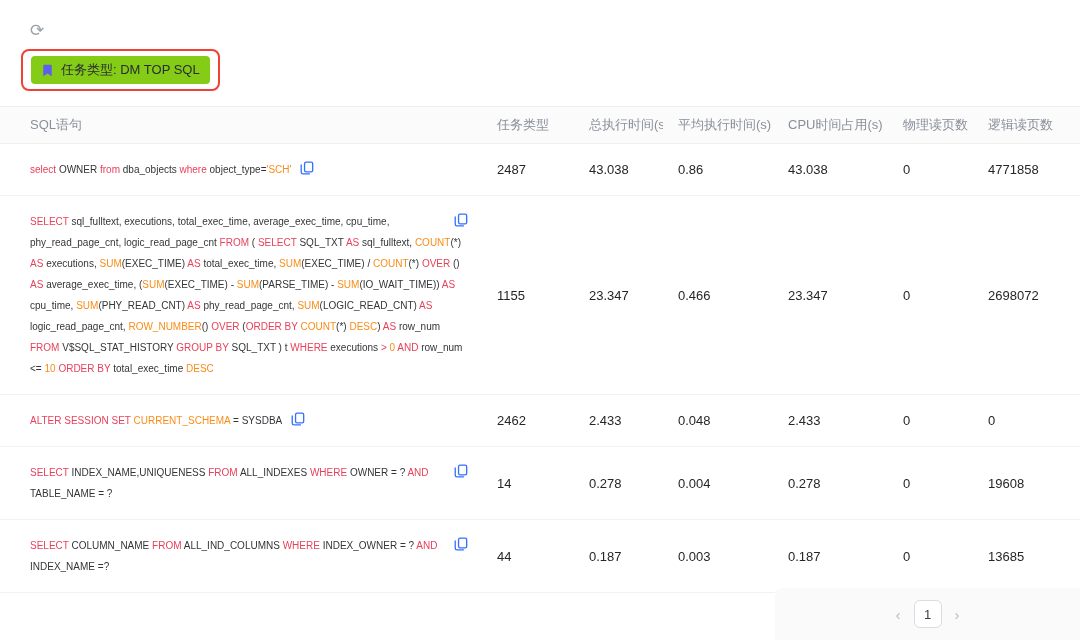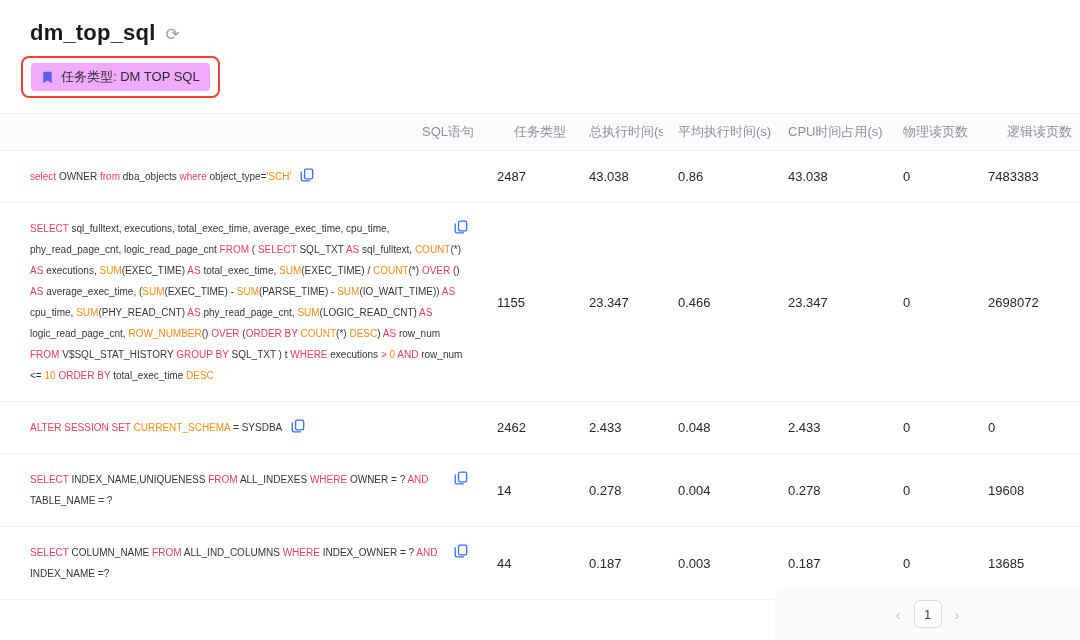--- a/index.html
+++ b/index.html
@@ -10,29 +10,29 @@
   html,body{margin:0;padding:0}
   body{
     width:1080px;height:640px;overflow:hidden;position:relative;
     background:#ffffff;font-family:"Liberation Sans","DejaVu Sans",sans-serif;
   }
   .page-header{padding:20px 30px 0 30px}
   .title-row{display:flex;align-items:center;gap:10px}
   .page-title{font-size:22px;font-weight:700;color:#17181a;margin:0;letter-spacing:.2px}
   .refresh-icon{color:#9aa0aa;font-size:17px;line-height:1;cursor:pointer;margin-top:2px}
   .tag-highlight{display:inline-block;margin:10px 0 0 -9px;border:2.5px solid var(--highlight);border-radius:8px;padding:5px 8px}
-  .task-tag{display:inline-flex;align-items:center;gap:7px;background:#f0abfc;border-radius:4px;padding:5px 10px;font-size:13px;color:#2b2c30;white-space:nowrap}
+  .task-tag{display:inline-flex;align-items:center;gap:7px;background:#84cc16;border-radius:4px;padding:5px 10px;font-size:13px;color:#2b2c30;white-space:nowrap}
   .bookmark-icon svg{display:block}
 
   table{border-collapse:collapse;table-layout:fixed;width:1080px;margin-top:15px}
   col.c1{width:482px}col.c2{width:92px}col.c3{width:89px}col.c4{width:110px}
   col.c5{width:115px}col.c6{width:85px}col.c7{width:107px}
   thead th{
     background:#fbfbfc;border-top:1px solid #f0f0f0;border-bottom:1px solid #f0f0f0;
-    font-weight:400;color:#8a8f99;font-size:13px;text-align:right;
+    font-weight:400;color:#8a8f99;font-size:13px;text-align:left;
     padding:9px 8px 9px 15px;white-space:nowrap;overflow:hidden;
   }
   thead th:first-child{padding-left:30px}
   tbody td{
     border-bottom:1px solid #f2f2f4;font-size:13px;color:#262626;
     vertical-align:middle;padding:14px 8px 14px 15px;
   }
   td.sql-cell{position:relative;vertical-align:top;padding:15px 14px 15px 30px}
   .sql-text{line-height:21px;font-size:10px;word-break:break-word}
   .tok-kw{color:var(--kw)}
@@ -55,21 +55,20 @@
   .page-box{
     min-width:28px;height:28px;border:1px solid #d9dce3;border-radius:6px;background:#fff;
     display:flex;align-items:center;justify-content:center;font-size:13px;color:#3b3e45;cursor:pointer;
   }
 </style>
 </head>
 <body>
 
 <div class="page-header">
   <div class="title-row">
-    <h1 class="page-title">dm_top_sql</h1>
     <span class="refresh-icon">⟳</span>
   </div>
   <div class="tag-highlight">
     <span class="task-tag">
       <span class="bookmark-icon">
         <svg width="13" height="13" viewBox="0 0 16 16">
             <path d="M4 1h8a1.2 1.2 0 0 1 1.2 1.2V15L8 11.6 2.8 15V2.2A1.2 1.2 0 0 1 4 1z" fill="#5d5fef"></path>
           </svg>
       </span>
       <span>任务类型: DM TOP SQL</span>
@@ -102,21 +101,21 @@
       <tr>
         <td class="sql-cell"><span class="sql-text"><span class="tok-kw">select </span><span class="tok-p">OWNER </span><span class="tok-kw">from </span><span class="tok-p">dba_objects </span><span class="tok-kw">where </span><span class="tok-p">object_type=</span><span class="tok-str">'SCH'</span><span class="copy-icon inline"><svg viewBox="0 0 16 16" fill="none">
                 <rect x="5.2" y="1.2" width="9.3" height="11.3" rx="1.8" stroke="currentColor" stroke-width="1.5"></rect>
                 <path d="M10.8 14.8H3.4a2 2 0 0 1-2-2V4.6" stroke="currentColor" stroke-width="1.5" stroke-linecap="round"></path>
               </svg></span></span></td>
         <td class="metric-cell">2487</td>
         <td class="metric-cell">43.038</td>
         <td class="metric-cell">0.86</td>
         <td class="metric-cell">43.038</td>
         <td class="metric-cell">0</td>
-        <td class="metric-cell">7483383</td>
+        <td class="metric-cell">4771858</td>
       </tr>
       <tr>
         <td class="sql-cell"><span class="sql-text"><span class="tok-kw">SELECT </span><span class="tok-p">sql_fulltext, executions, total_exec_time, average_exec_time, cpu_time, phy_read_page_cnt, logic_read_page_cnt </span><span class="tok-kw">FROM </span><span class="tok-p">( </span><span class="tok-kw">SELECT </span><span class="tok-p">SQL_TXT </span><span class="tok-kw">AS </span><span class="tok-p">sql_fulltext, </span><span class="tok-fn">COUNT</span><span class="tok-p">(*) </span><span class="tok-kw">AS </span><span class="tok-p">executions, </span><span class="tok-fn">SUM</span><span class="tok-p">(EXEC_TIME) </span><span class="tok-kw">AS </span><span class="tok-p">total_exec_time, </span><span class="tok-fn">SUM</span><span class="tok-p">(EXEC_TIME) / </span><span class="tok-fn">COUNT</span><span class="tok-p">(*) </span><span class="tok-kw">OVER </span><span class="tok-p">() </span><span class="tok-kw">AS </span><span class="tok-p">average_exec_time, (</span><span class="tok-fn">SUM</span><span class="tok-p">(EXEC_TIME) - </span><span class="tok-fn">SUM</span><span class="tok-p">(PARSE_TIME) - </span><span class="tok-fn">SUM</span><span class="tok-p">(IO_WAIT_TIME)) </span><span class="tok-kw">AS </span><span class="tok-p">cpu_time, </span><span class="tok-fn">SUM</span><span class="tok-p">(PHY_READ_CNT) </span><span class="tok-kw">AS </span><span class="tok-p">phy_read_page_cnt, </span><span class="tok-fn">SUM</span><span class="tok-p">(LOGIC_READ_CNT) </span><span class="tok-kw">AS </span><span class="tok-p">logic_read_page_cnt, </span><span class="tok-fn">ROW_NUMBER</span><span class="tok-p">() </span><span class="tok-kw">OVER </span><span class="tok-p">(</span><span class="tok-kw">ORDER BY </span><span class="tok-fn">COUNT</span><span class="tok-p">(*) </span><span class="tok-fn">DESC</span><span class="tok-p">) </span><span class="tok-kw">AS </span><span class="tok-p">row_num </span><span class="tok-kw">FROM </span><span class="tok-p">V$SQL_STAT_HISTORY </span><span class="tok-kw">GROUP BY </span><span class="tok-p">SQL_TXT ) t </span><span class="tok-kw">WHERE </span><span class="tok-p">executions </span><span class="tok-kw">&gt; </span><span class="tok-num">0 </span><span class="tok-kw">AND </span><span class="tok-p">row_num &lt;= </span><span class="tok-num">10 </span><span class="tok-kw">ORDER BY </span><span class="tok-p">total_exec_time </span><span class="tok-fn">DESC</span></span><span class="copy-icon floated"><svg viewBox="0 0 16 16" fill="none">
               <rect x="5.2" y="1.2" width="9.3" height="11.3" rx="1.8" stroke="currentColor" stroke-width="1.5"></rect>
               <path d="M10.8 14.8H3.4a2 2 0 0 1-2-2V4.6" stroke="currentColor" stroke-width="1.5" stroke-linecap="round"></path>
             </svg></span></td>
         <td class="metric-cell">1155</td>
         <td class="metric-cell">23.347</td>
         <td class="metric-cell">0.466</td>
         <td class="metric-cell">23.347</td>

